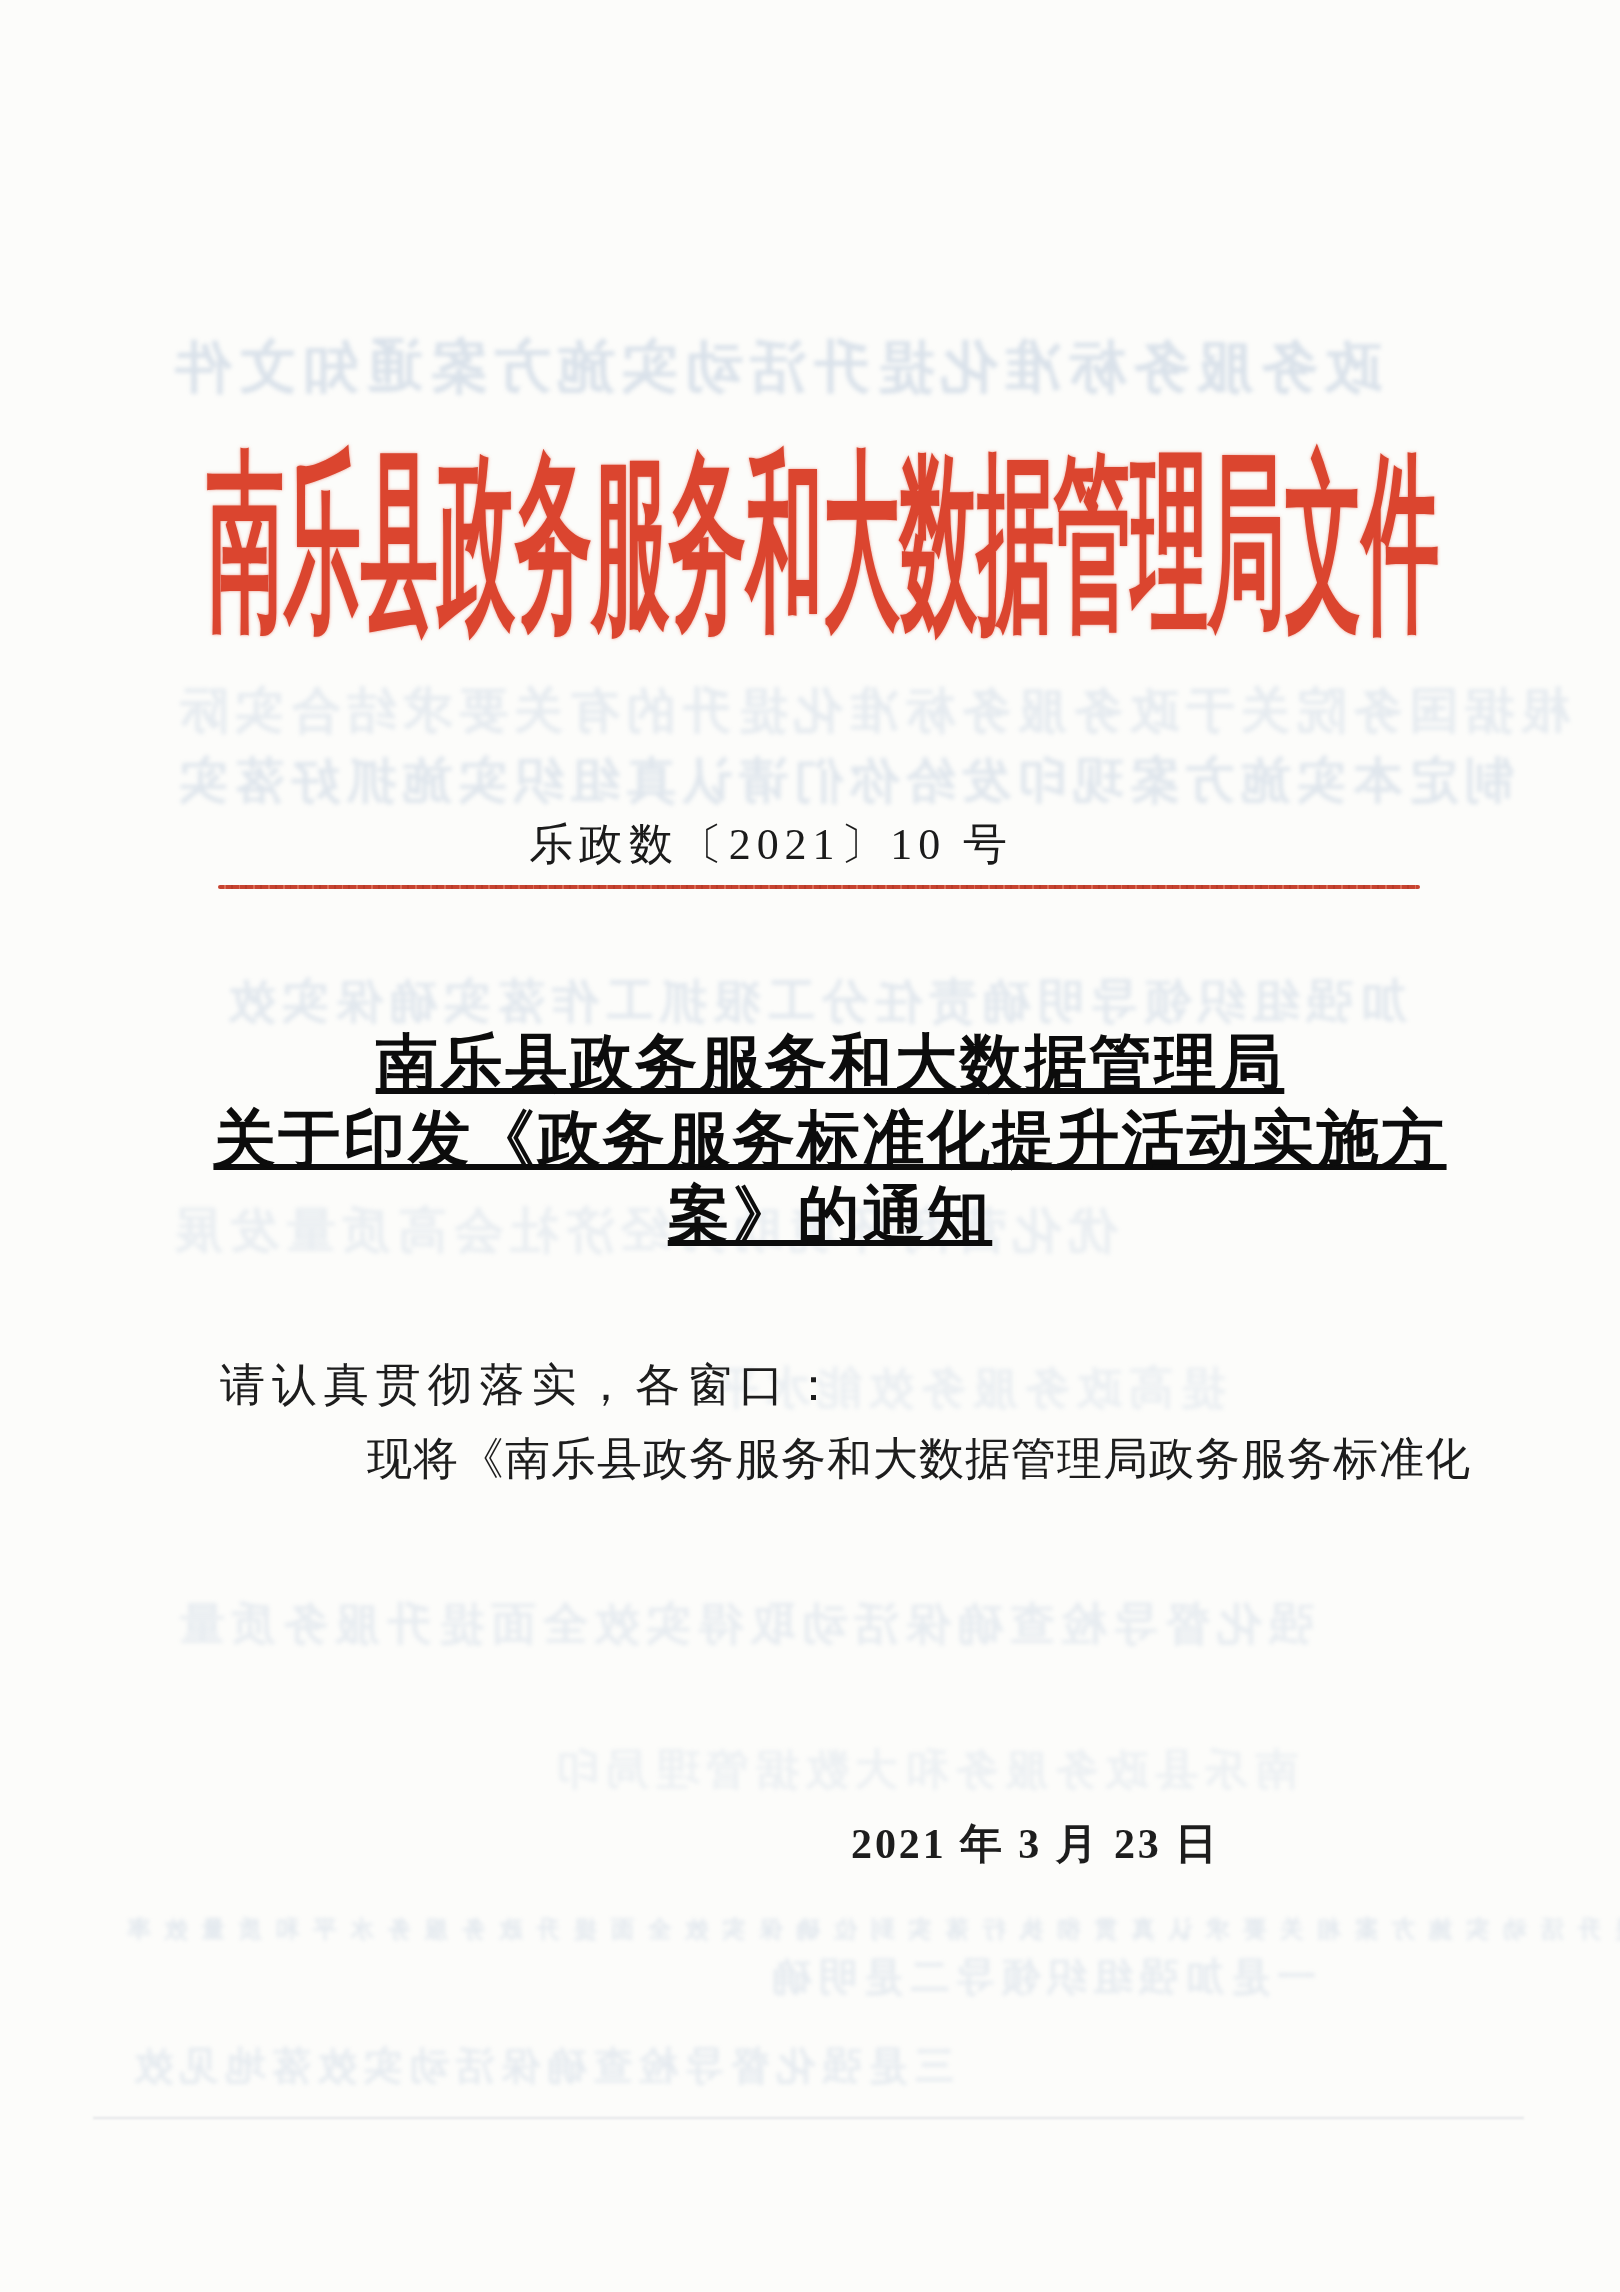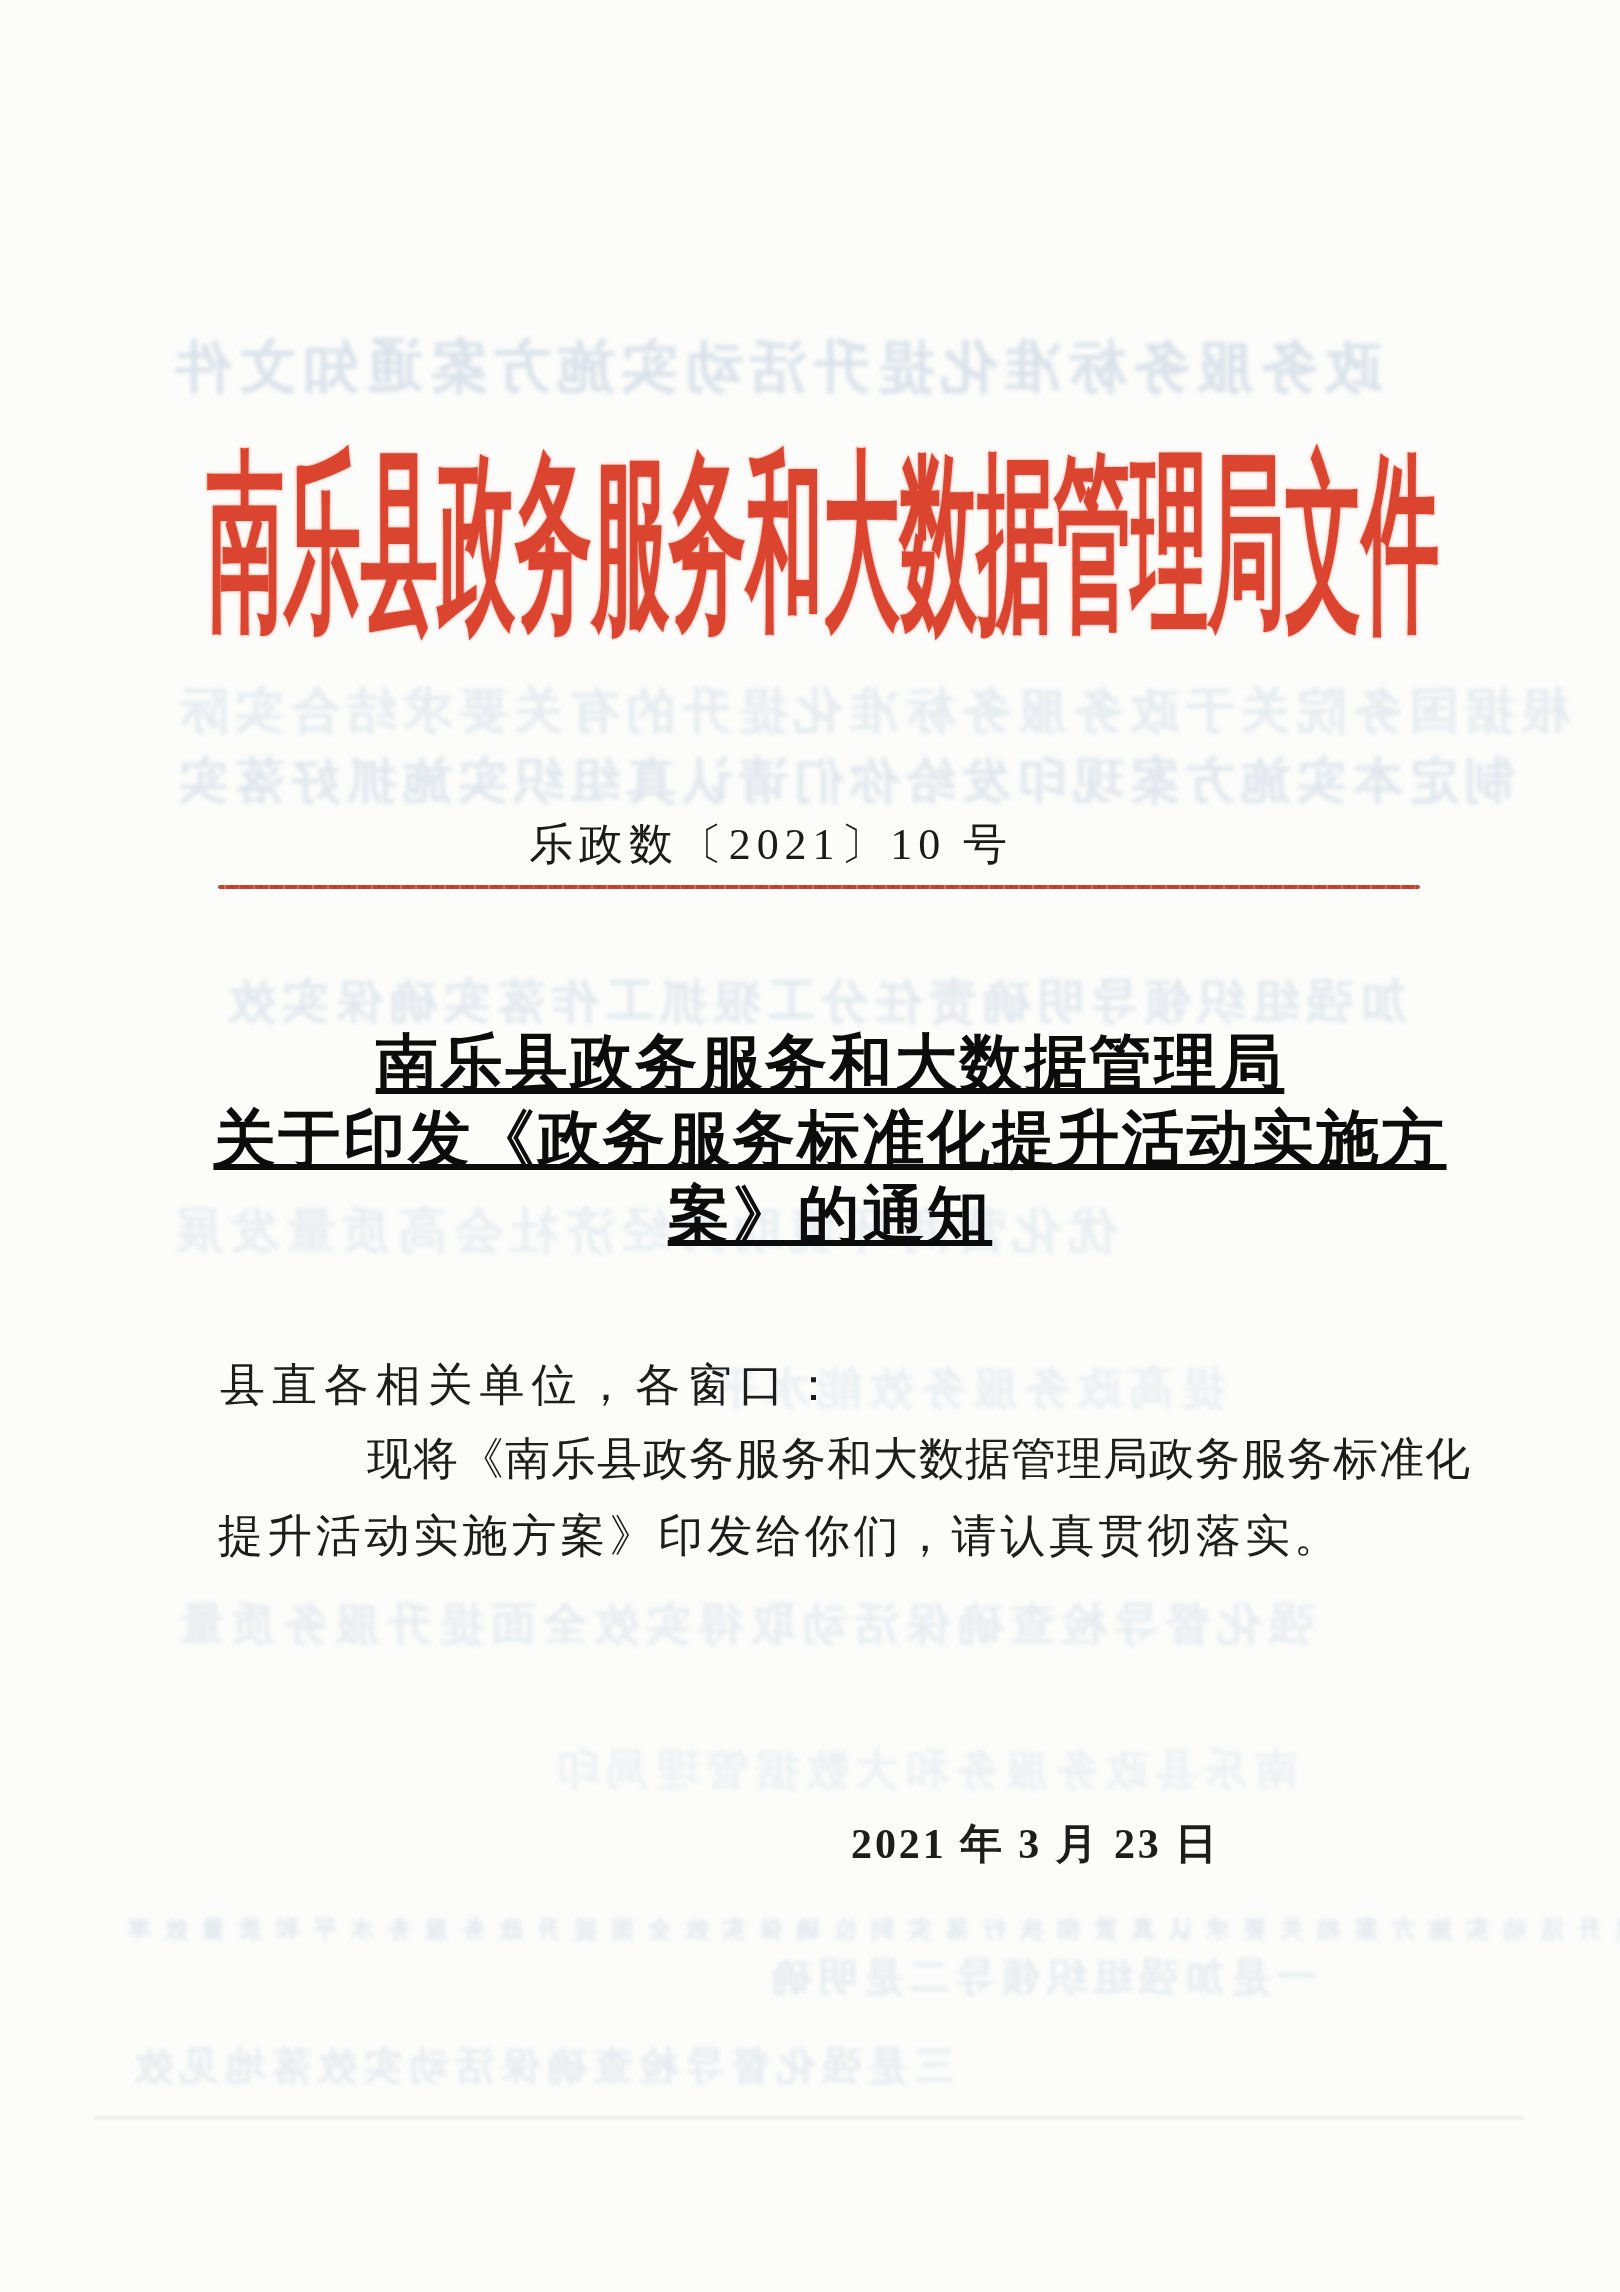--- a/index.html
+++ b/index.html
@@ -95,21 +95,20 @@
   <div class="doc-number">乐政数〔2021〕10 号</div>
 
   <div class="red-rule"></div>
 
   <div class="doc-title">
     <div>南乐县政务服务和大数据管理局</div>
     <div>关于印发《政务服务标准化提升活动实施方</div>
     <div>案》的通知</div>
   </div>
 
-  <div class="salutation">县直各相关单位，各窗口：</div>
+  <div class="salutation">请认真贯彻落实，各窗口：</div>
 
   <div class="body-line body-line-1">现将《南乐县政务服务和大数据管理局政务服务标准化</div>
-  <div class="body-line body-line-2">提升活动实施方案》印发给你们，请认真贯彻落实。</div>
 
   <div class="issue-date">2021 年 3 月 23 日</div>
 
 </div>
 
 
 </body></html>

